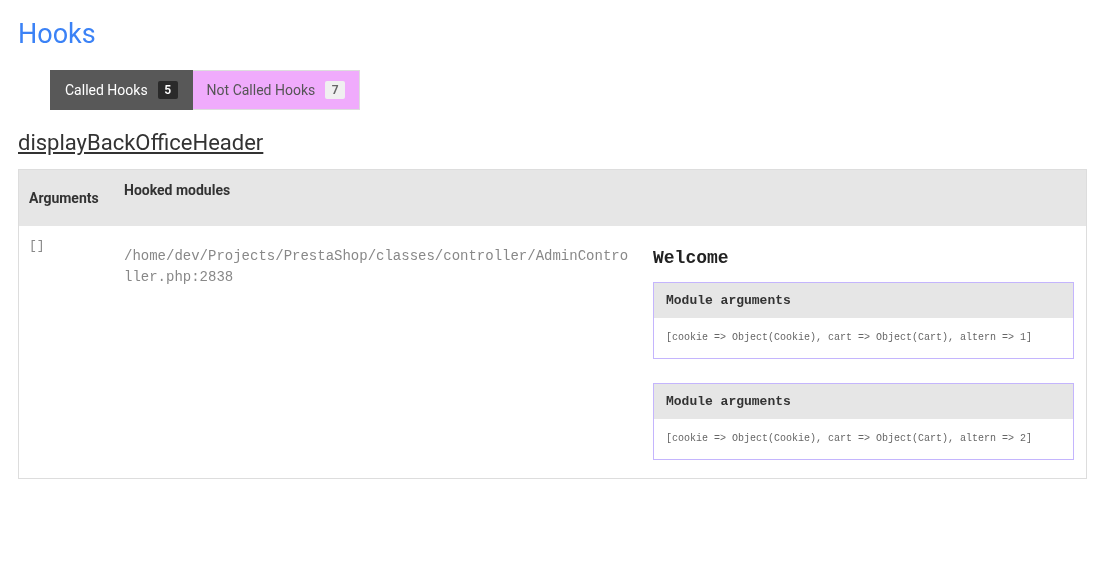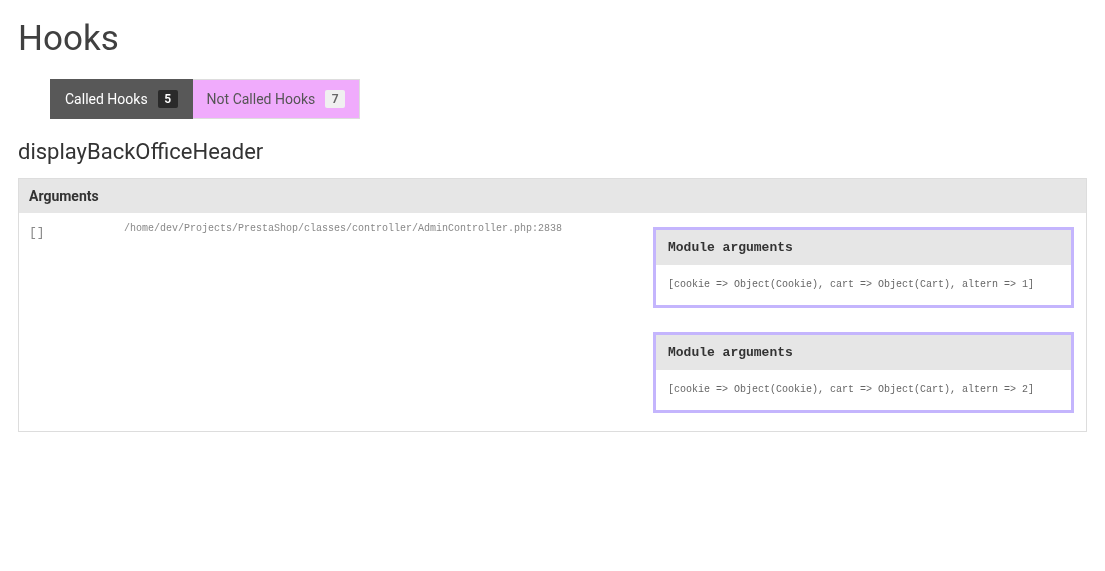--- a/index.html
+++ b/index.html
@@ -8,24 +8,24 @@
       padding: 0;
     }
     body {
       font-family: -apple-system, BlinkMacSystemFont, "Segoe UI", Roboto, "Helvetica Neue", Arial, sans-serif;
       background: #fff;
       padding: 18px;
       color: #333;
       font-size: 14px;
     }
     .page-title {
-      font-size: 35px;
+      font-size: 27px;
       font-weight: 400;
       margin-bottom: 20px;
-      color: #404040;
+      color: #3b82f6;
     }
     .tabs {
       display: flex;
       margin-bottom: 20px;
       margin-left: 32px;
     }
     .tab {
       display: flex;
       align-items: center;
       padding: 10px 14px;
@@ -59,34 +59,35 @@
     }
     .tab.inactive .tab-badge {
       background: #f0f0f0;
       color: #666;
     }
     .hook-name {
       font-size: 22px;
       font-weight: 400;
       margin-bottom: 14px;
       color: #333;
+      text-decoration: underline;
     }
     .panel {
       border: 1px solid #ddd;
     }
     .table-header {
       display: flex;
       background: #e6e6e6;
       font-weight: 700;
       font-size: 14px;
       color: #333;
     }
     .col-arguments-h {
       width: 95px;
-      padding: 9px 10px;
+      padding: 20px 10px;
     }
     .col-location-h {
       flex: 1;
       padding: 12px 10px;
     }
     .col-hooked-h {
       width: 445px;
       padding: 12px 10px;
     }
     .table-body {
@@ -95,23 +96,23 @@
     }
     .col-arguments-b {
       width: 95px;
       padding: 12px 10px;
       font-family: "SFMono-Regular", Consolas, "Liberation Mono", Menlo, monospace;
       font-size: 13px;
       color: #888;
     }
     .col-location-b {
       flex: 1;
-      padding: 8px 10px;
+      padding: 20px 10px;
       font-family: "SFMono-Regular", Consolas, "Liberation Mono", Menlo, monospace;
-      font-size: 10px;
+      font-size: 14px;
       color: #888;
       word-break: break-all;
       line-height: 1.5;
     }
     .col-hooked-b {
       width: 445px;
       padding: 14px 12px 18px 12px;
     }
     .module-block {
       margin-bottom: 24px;
@@ -121,21 +122,21 @@
     }
     .module-title {
       font-family: "SFMono-Regular", Consolas, "Liberation Mono", Menlo, monospace;
       font-size: 18px;
       font-weight: 700;
       color: #222;
       margin-bottom: 14px;
       margin-top: 8px;
     }
     .args-box {
-      border: 3px solid #c4b5fd;
+      border: 1px solid #c4b5fd;
     }
     .args-header {
       background: #e6e6e6;
       padding: 10px 12px;
       font-family: "SFMono-Regular", Consolas, "Liberation Mono", Menlo, monospace;
       font-size: 13px;
       font-weight: 700;
       color: #333;
     }
     .args-body {
@@ -161,27 +162,29 @@
     <span>Not Called Hooks</span>
     <span class="tab-badge">7</span>
   </div>
 </div>
 
 <h2 class="hook-name">displayBackOfficeHeader</h2>
 
 <div class="panel">
   <div class="table-header">
     <div class="col-arguments-h">Arguments</div>
+    <div class="col-hooked-h">Hooked modules</div>
   </div>
   <div class="table-body">
     <div class="col-arguments-b">[]</div>
     <div class="col-location-b">/home/dev/Projects/PrestaShop/classes/controller/AdminController.php:2838</div>
     <div class="col-hooked-b">
 
       <div class="module-block">
+        <div class="module-title">Welcome</div>
         <div class="args-box">
           <div class="args-header">Module arguments</div>
           <div class="args-body">[cookie =&gt; Object(Cookie), cart =&gt; Object(Cart), altern =&gt; 1]</div>
         </div>
       </div>
 
       <div class="module-block">
         <div class="args-box">
           <div class="args-header">Module arguments</div>
           <div class="args-body">[cookie =&gt; Object(Cookie), cart =&gt; Object(Cart), altern =&gt; 2]</div>

